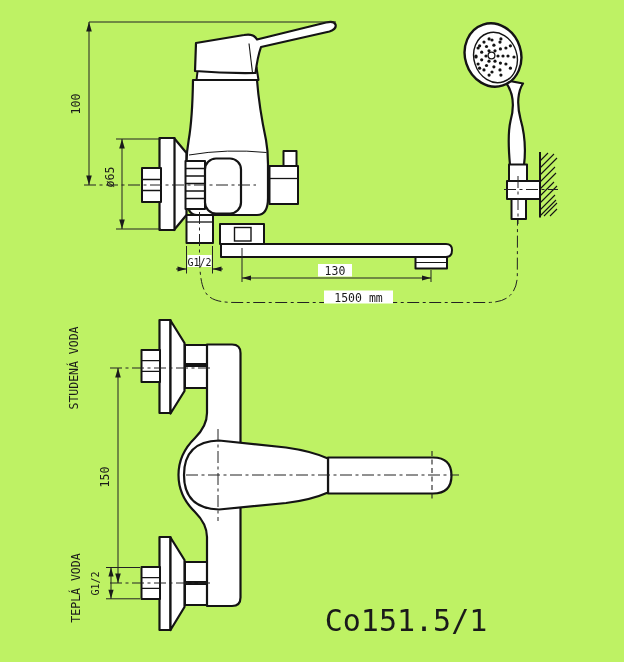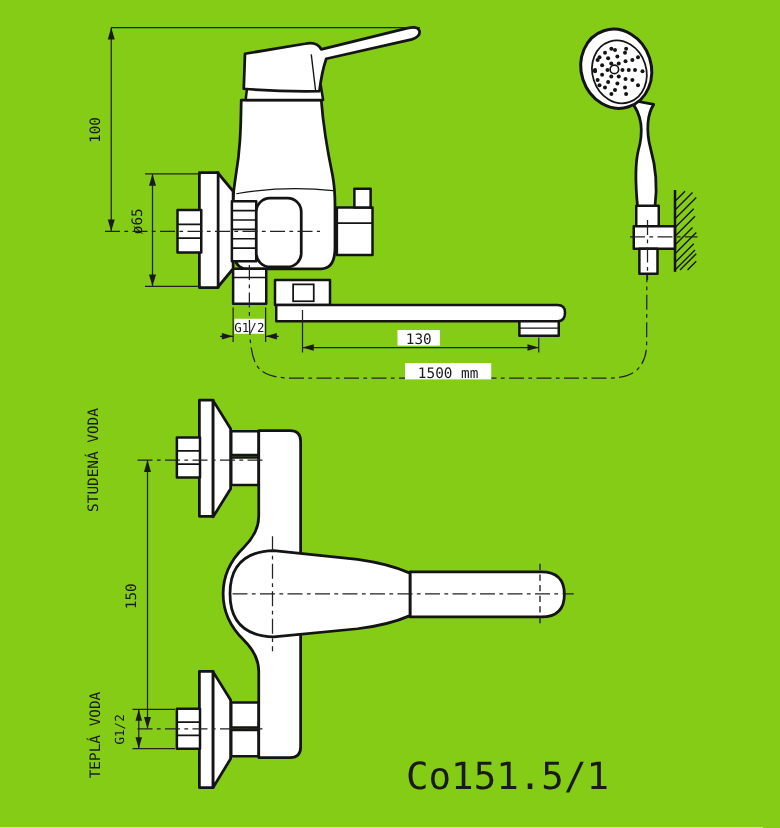--- a/index.html
+++ b/index.html
@@ -1,16 +1,16 @@
 <!DOCTYPE html>
 <html><head>
 <meta charset="utf-8">
 <style>
   html,body{margin:0;padding:0;background:#ffffff;}
-  .page{position:relative;width:624px;height:662px;background:#84cc16;overflow:hidden;}
+  .page{position:relative;width:624px;height:662px;background:#bef264;overflow:hidden;}
   svg{display:block;}
   .ol  {fill:#ffffff;stroke:#141414;stroke-width:2.2;stroke-linejoin:round;}
   .ol2 {fill:#ffffff;stroke:#141414;stroke-width:2;stroke-linejoin:round;}
   .thin{fill:none;stroke:#141414;stroke-width:1.3;}
   .dim {fill:none;stroke:#222222;stroke-width:1;}
   .cl  {fill:none;stroke:#222222;stroke-width:1;stroke-dasharray:12 3.5 3 3.5;}
   .hid {fill:none;stroke:#222222;stroke-width:1.1;stroke-dasharray:5 3.5;}
   .arr {fill:#1a1a1a;stroke:none;}
   .wbg {fill:#ffffff;stroke:none;}
   .dot {fill:#141414;stroke:none;}

